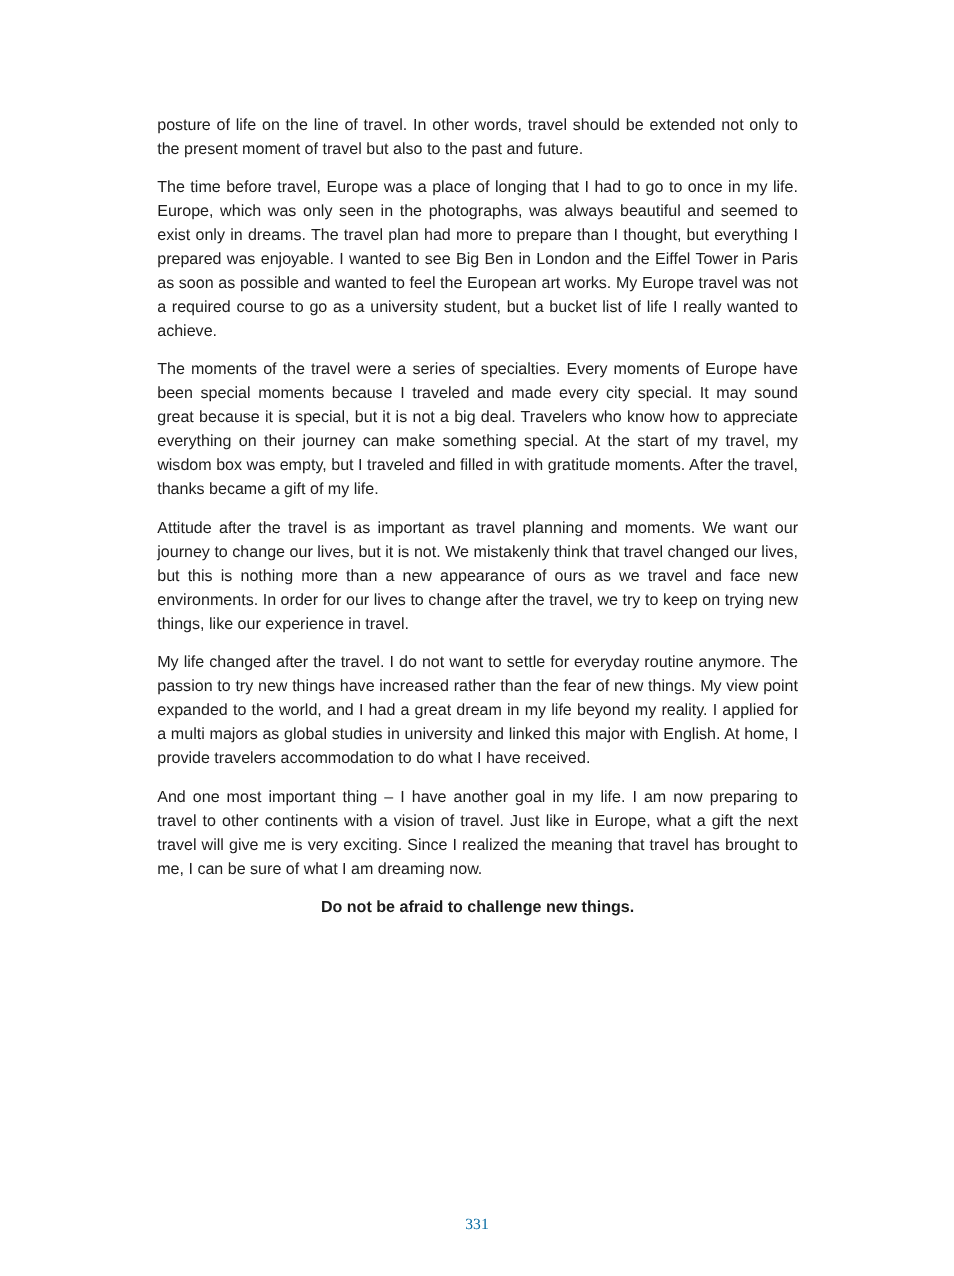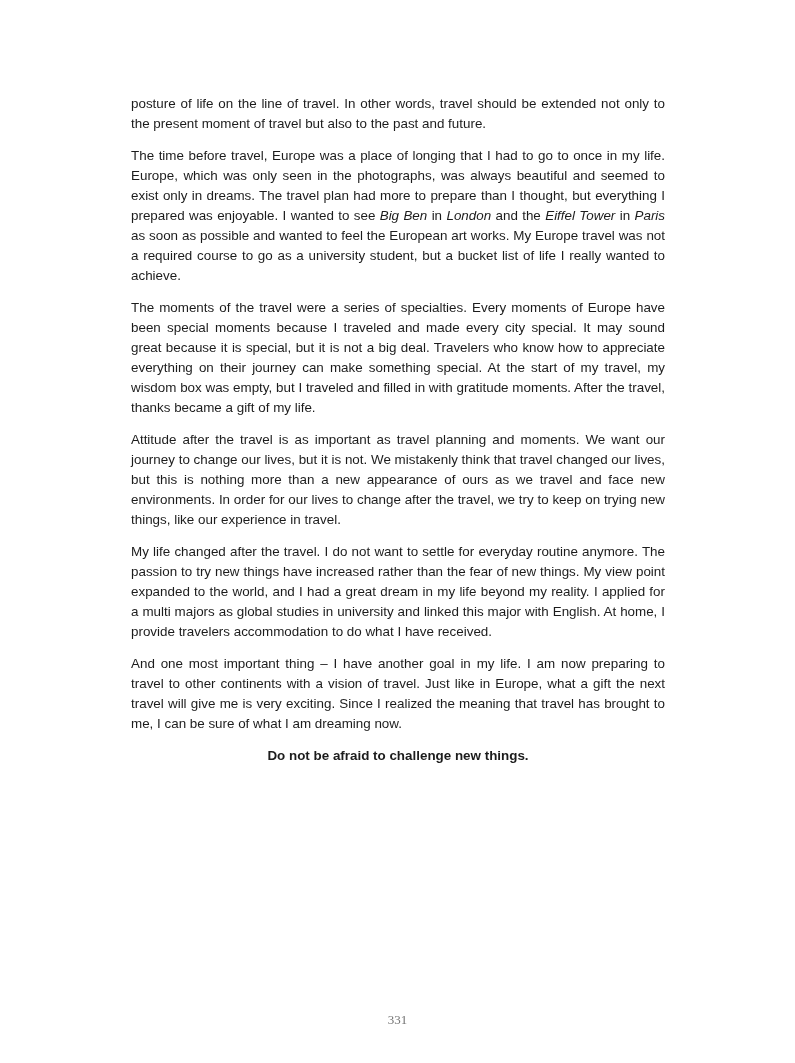--- a/index.html
+++ b/index.html
@@ -28,31 +28,30 @@
   }
   .text-block p {
     margin: 0 0 12px 0;
     padding: 0;
   }
   .text-block p.bold {
     font-weight: bold;
     text-align: center;
   }
   .run-italic {
-    font-style: italic;
   }
   .page-footer {
     position: absolute;
     left: 0;
     right: 0;
     top: 1012px;
     text-align: center;
     font-family: "Liberation Serif", serif;
     font-size: 13px;
-    color: #737373;
+    color: #0369a1;
   }
 </style>
 </head>
 <body>
 
 <div class="page">
   <div class="text-block" id="text-block">
       <p><span>posture of life on the line of travel. In other words, travel should be extended not only to the present moment of travel but also to the past and future.</span></p>
       <p><span>The time before travel, Europe was a place of longing that I had to go to once in my life. Europe, which was only seen in the photographs, was always beautiful and seemed to exist only in dreams. The travel plan had more to prepare than I thought, but everything I prepared was enjoyable. I wanted to see </span><span class="run-italic">Big Ben</span><span> in </span><span class="run-italic">London</span><span> and the </span><span class="run-italic">Eiffel Tower</span><span> in </span><span class="run-italic">Paris</span><span> as soon as possible and wanted to feel the European art works. My Europe travel was not a required course to go as a university student, but a bucket list of life I really wanted to achieve.</span></p>
       <p><span>The moments of the travel were a series of specialties. Every moments of Europe have been special moments because I traveled and made every city special. It may sound great because it is special, but it is not a big deal. Travelers who know how to appreciate everything on their journey can make something special. At the start of my travel, my wisdom box was empty, but I traveled and filled in with gratitude moments. After the travel, thanks became a gift of my life.</span></p>

